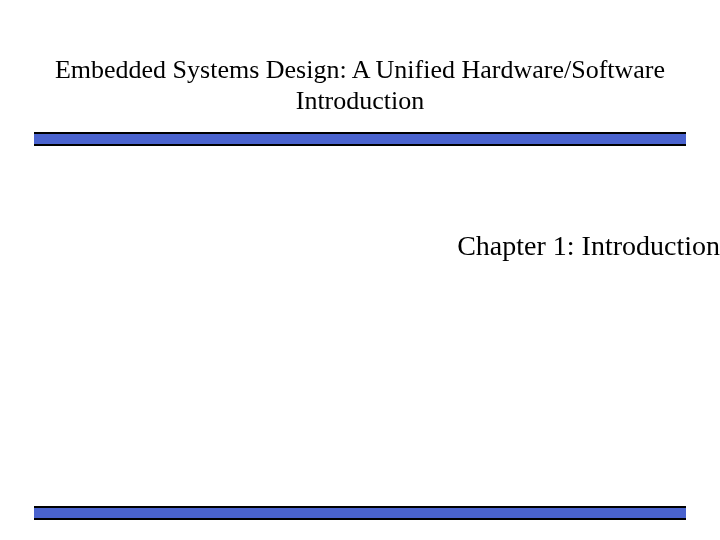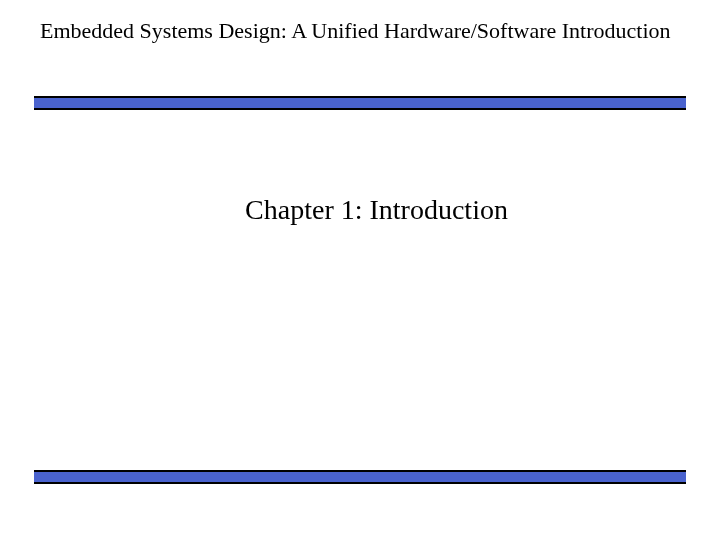--- a/index.html
+++ b/index.html
@@ -14,45 +14,46 @@
       font-family: "Times New Roman", Times, serif;
       position: relative;
       overflow: hidden;
     }
     .slide {
       width: 100%;
       height: 100%;
       position: relative;
     }
     .title {
-      text-align: left;
-      font-size: 22px;
+      text-align: center;
+      font-size: 26px;
       font-weight: normal;
       color: #000000;
       padding-top: 18px;
       padding-left: 40px;
       padding-right: 40px;
       line-height: 1.2;
+      margin-top: 36px;
     }
     .rule-top {
       position: absolute;
       top: 96px;
       left: 34px;
       right: 34px;
       height: 14px;
       background: #4a63ce;
       border-top: 2px solid #000000;
       border-bottom: 2px solid #000000;
     }
     .subtitle {
       position: absolute;
       top: 194px;
       left: 0;
       right: 0;
-      text-align: center;
+      text-align: right;
       font-size: 28px;
       font-weight: normal;
       color: #000000;
       padding-left: 33px;
     }
     .rule-bottom {
       position: absolute;
       top: 470px;
       left: 34px;
       right: 34px;

